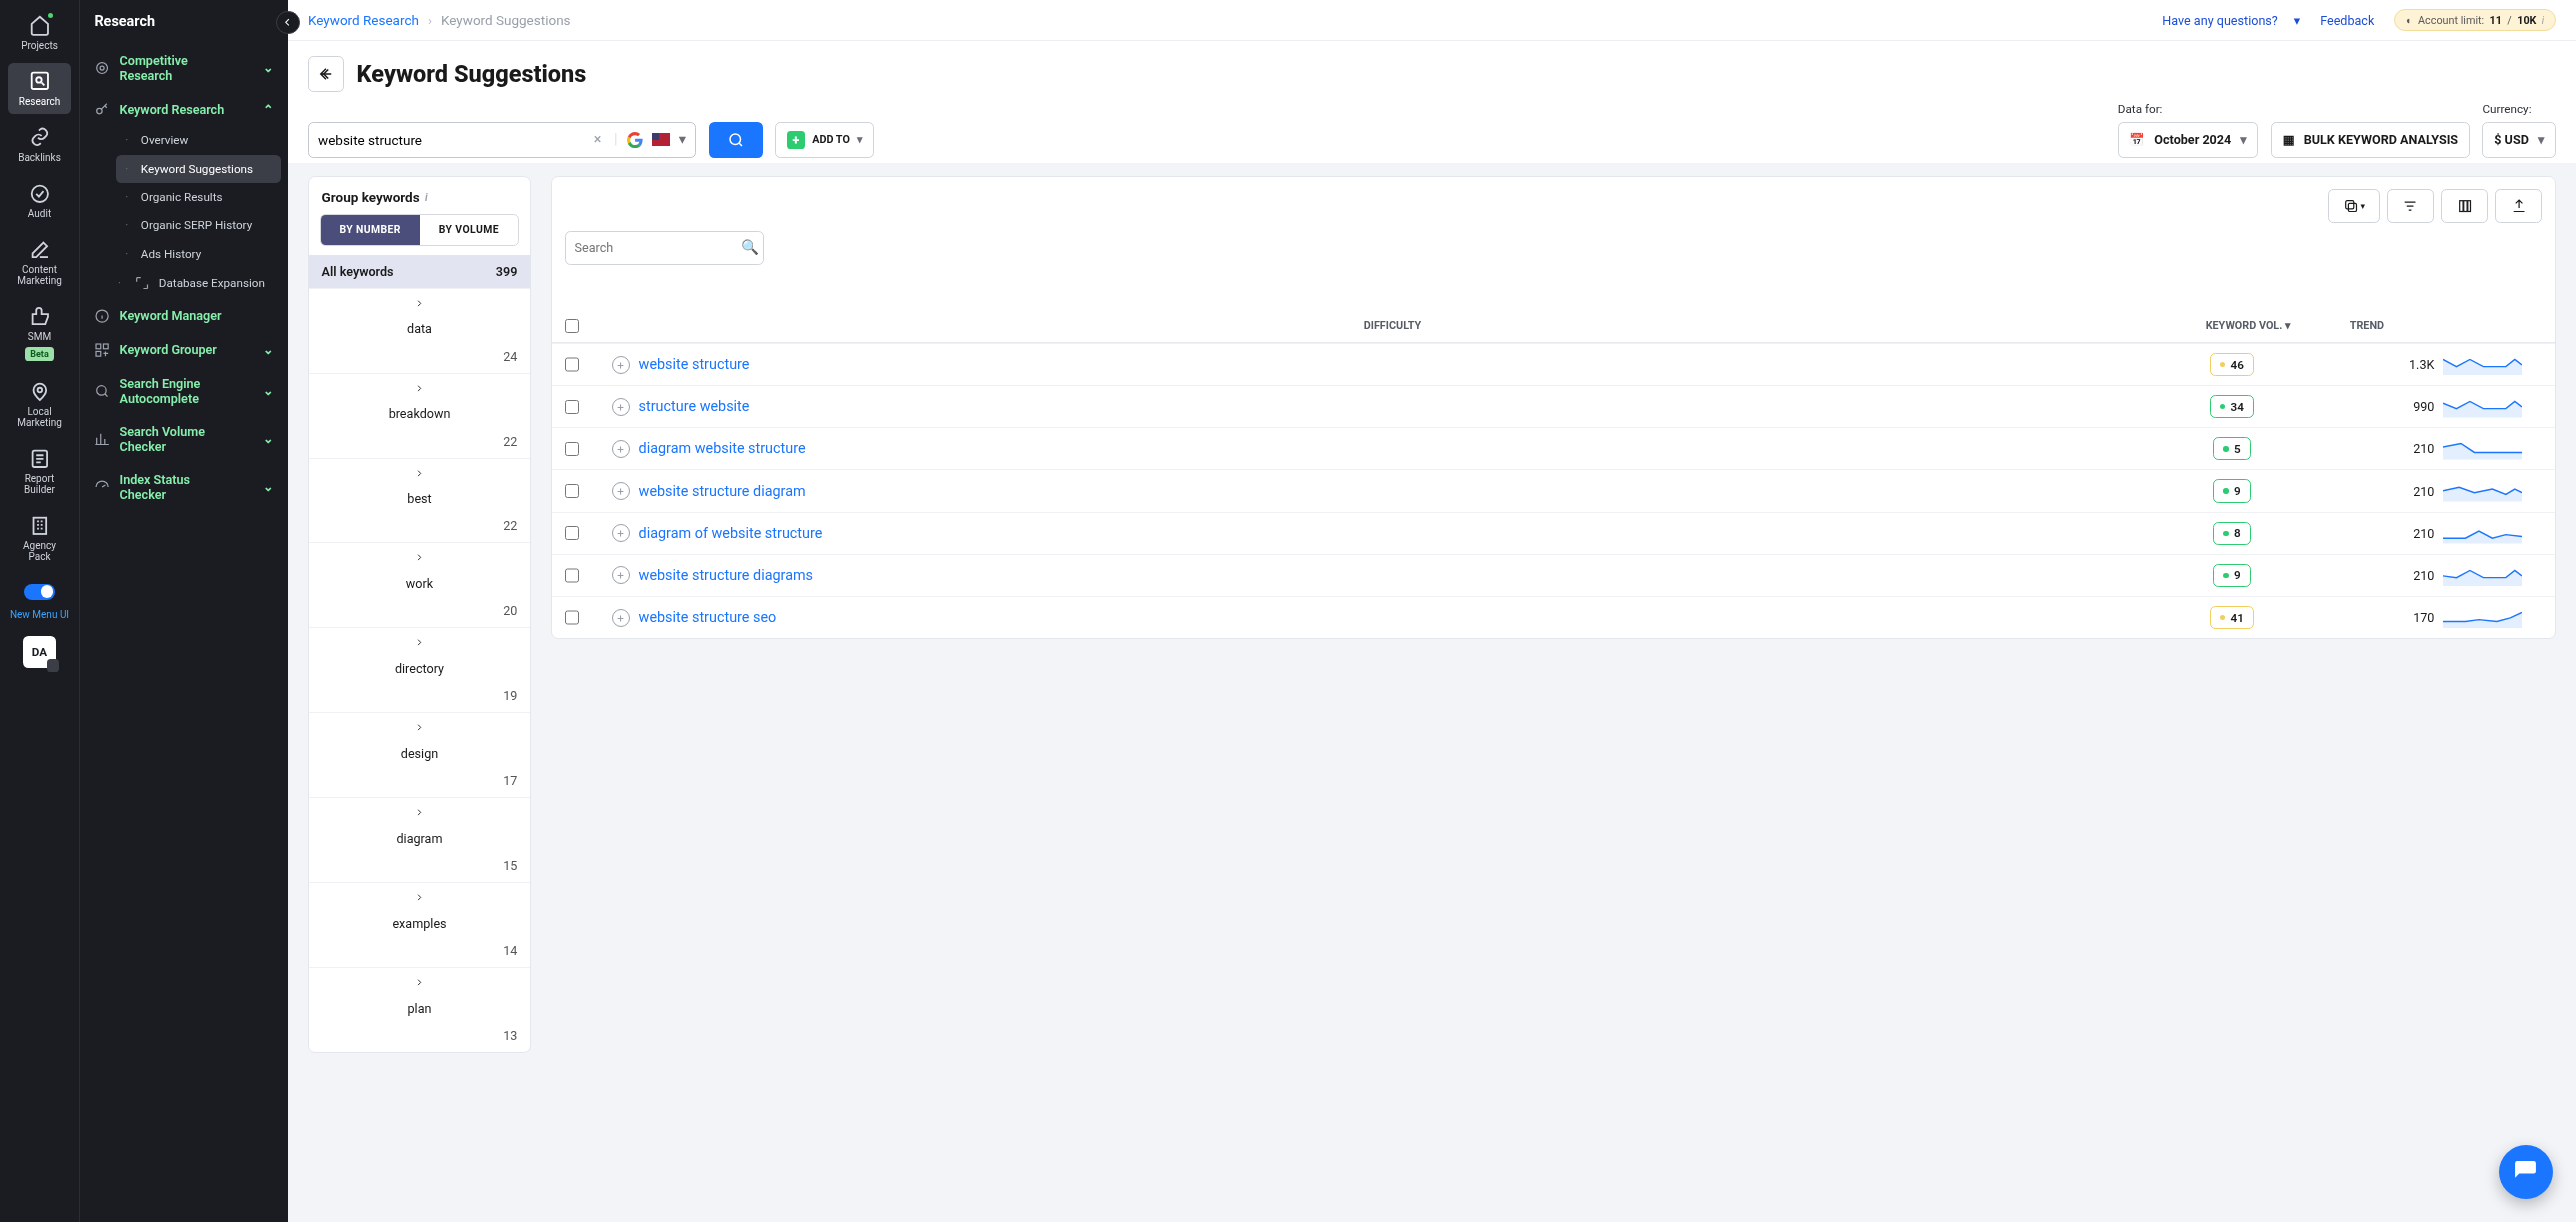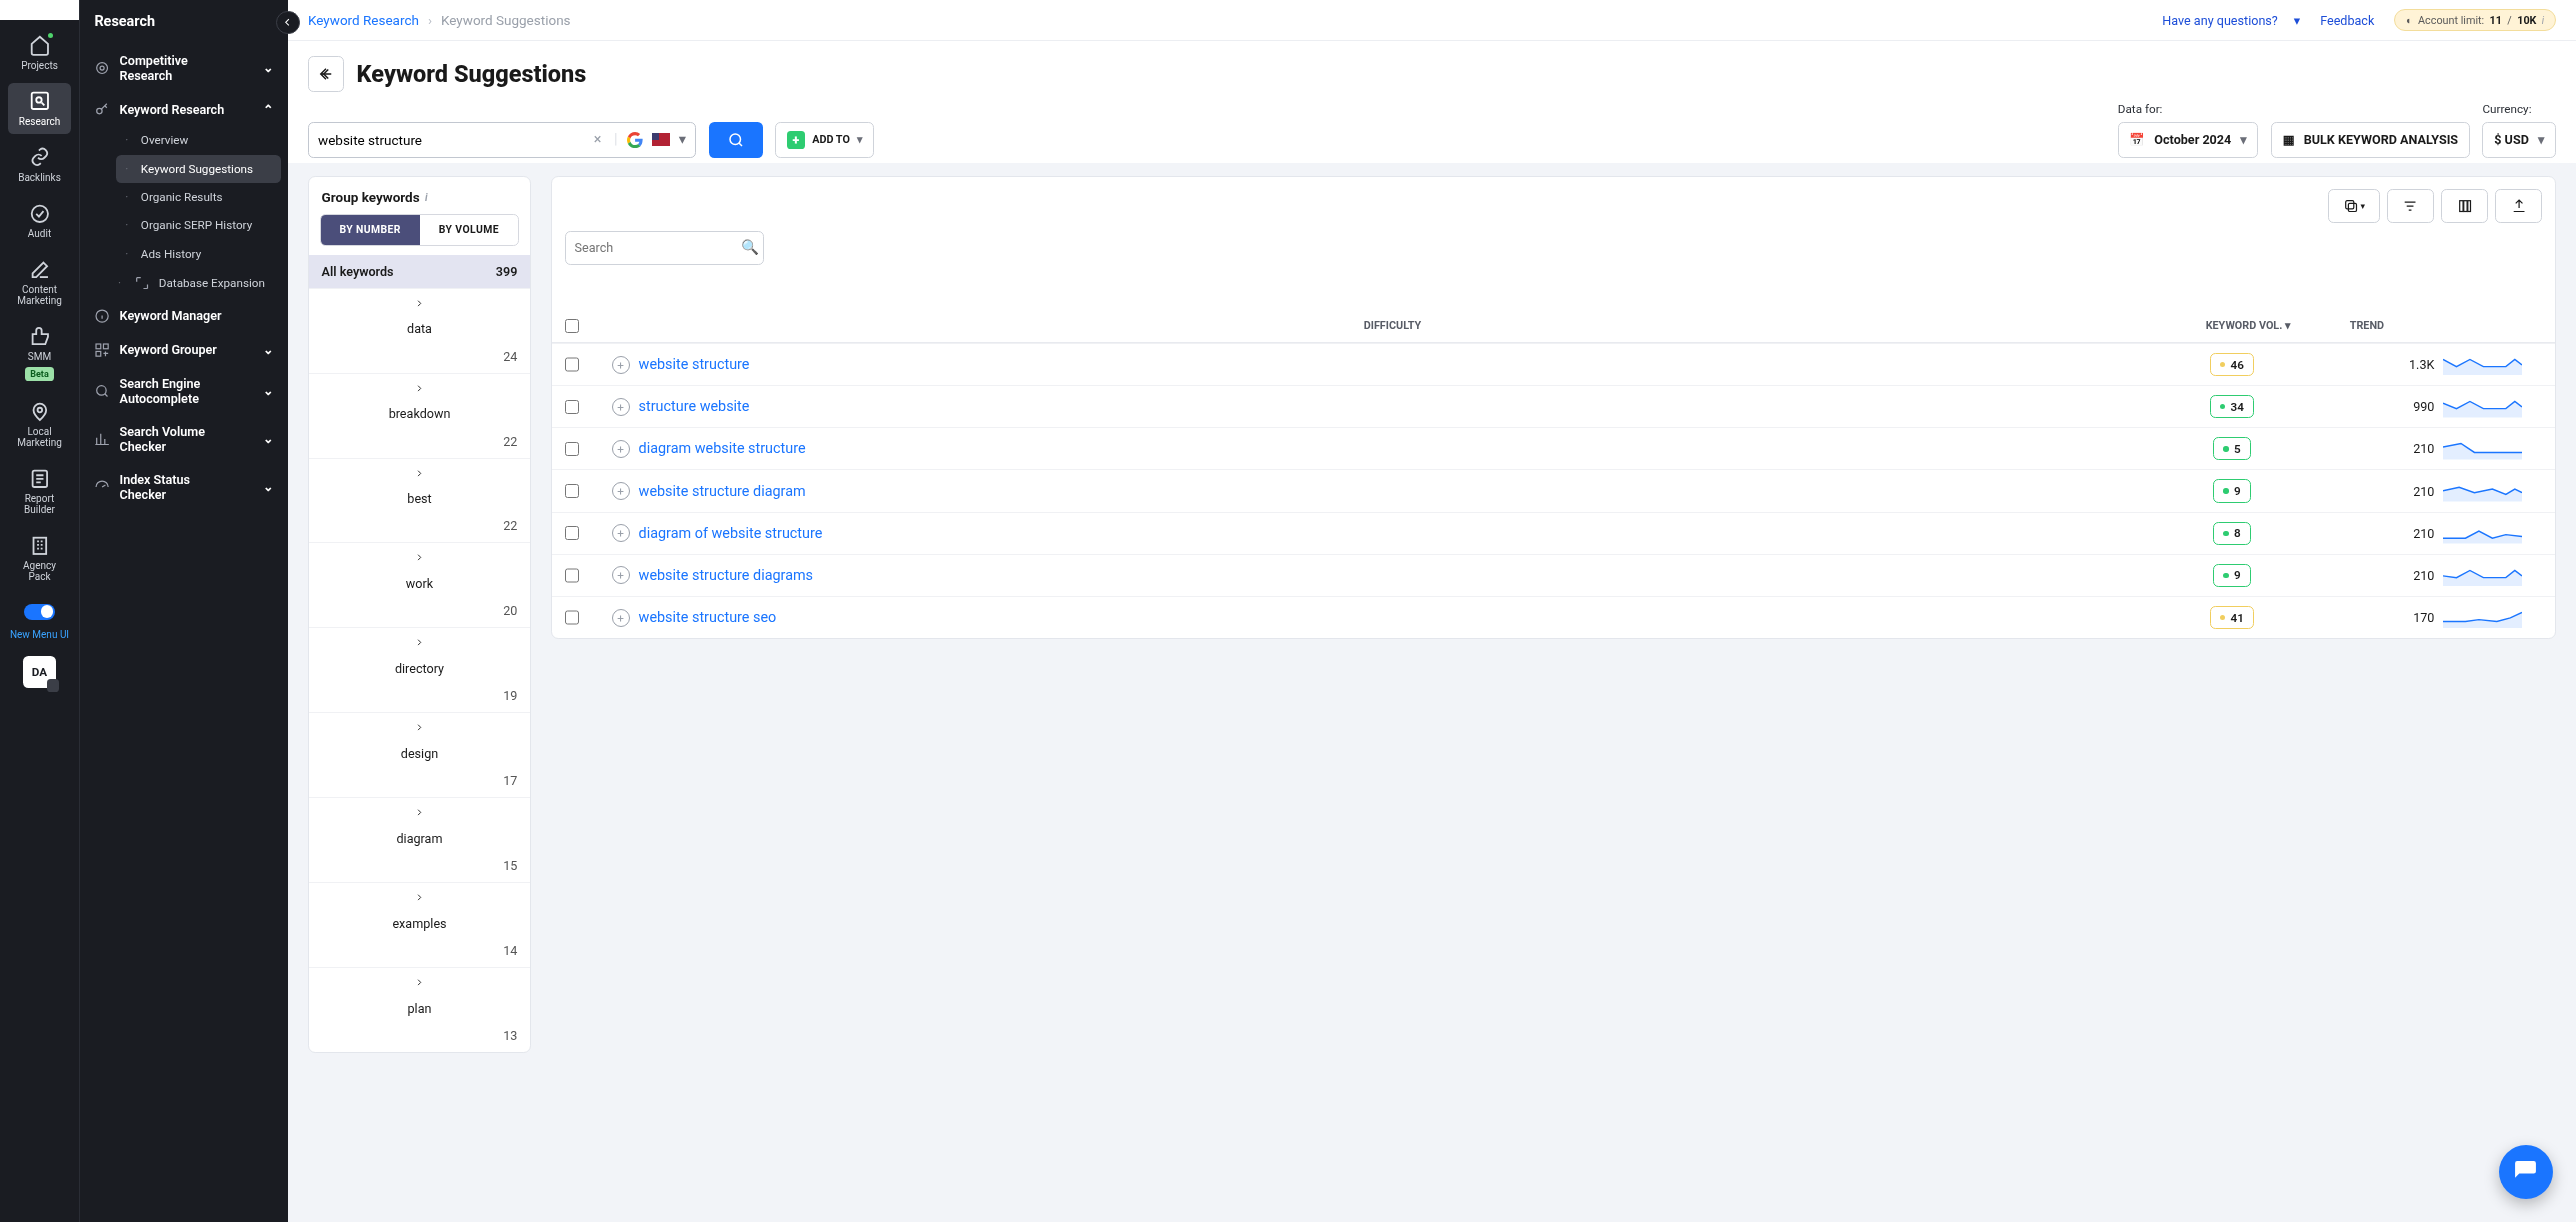--- a/index.html
+++ b/index.html
@@ -1,37 +1,37 @@
 <!DOCTYPE html>
 <html style="font-size:14.4px"><head>
 <meta charset="utf-8">
 <style>
 * { margin: 0; padding: 0; box-sizing: border-box; font-family: -apple-system, BlinkMacSystemFont, "Segoe UI", Roboto, Helvetica, Arial, sans-serif; }
 body { display: flex; height: 100vh; background: #fff; color: #1a1a1a; }
 
 
-.rail { width: 79px; background: #1a1c22; display: flex; flex-direction: column; align-items: center; padding-top: 7.2px; gap: 5.4px; margin-top: 20px; }
+.rail { width: 79px; background: #1a1c22; display: flex; flex-direction: column; align-items: center; padding-top: 7.2px; gap: 5.4px; }
 .rail-item { display:flex; flex-direction:column; align-items:center; gap:3.6px; color:#cfd3da; font-size:10px; padding:7.2px 3.6px; width: 63px; border-radius:5.4px; cursor:pointer; text-align:center; }
 .rail-item.active { background:#3b3e47; color:#fff; }
 .rail-icon { width:21.7px; height:21.7px; display:flex; align-items:center; justify-content:center; }
 .rail-icon svg { stroke:#cfd3da; fill:none; stroke-width:2; }
 .rail-item.active .rail-icon svg { stroke:#fff; }
 .beta-badge { background:#9ce0a8; color:#0b5c1e; font-size:9px; font-weight:700; padding:1.8px 5.4px; border-radius:3.6px; margin-top:1.8px; }
 .toggle { width:31px; height:16.2px; background:#1a75ff; border-radius:8.1px; position:relative; margin-top:9px; }
 .toggle:after{content:"";position:absolute;right:1.8px;top:1.8px;width:12.6px;height:12.6px;background:#fff;border-radius:50%;}
 .new-menu { color:#3aa3ff; font-size:10px; margin-top:3.6px; }
 .avatar { width:32.5px; height:32.5px; background:#fff; color:#1a1c22; border-radius:5.4px; display:flex;align-items:center;justify-content:center;font-weight:700;font-size:11.7px;margin-top:10.8px; position:relative;}
 .avatar:after{content:"";position:absolute;right:-3.6px;bottom:-3.6px;width:12.6px;height:12.6px;background:#3b3e47;border-radius:3.6px;}
 .rail-dot { width:5.4px; height:5.4px; background:#4fd36c; border-radius:50%; position:absolute; margin-left:21.7px; margin-top:-1.8px; }
 
 
 .sidebar { width: 209px; background:#1a1c22; color:#fff; display:flex; flex-direction:column; border-left:0.9px solid #2a2d35; }
 .sidebar-title { font-size:14.4px; font-weight:700; padding:12.6px 14.4px 9px; }
 .sb-section { padding:5.4px 7.2px; }
-.sb-head { display:flex; align-items:center; gap:9px; padding:9px 7.2px; color:#ffffff; font-size:12.6px; font-weight:600; cursor:pointer; border-radius:5.4px; }
+.sb-head { display:flex; align-items:center; gap:9px; padding:9px 7.2px; color:#86efac; font-size:12.6px; font-weight:600; cursor:pointer; border-radius:5.4px; }
 .sb-head .chev { margin-left:auto; }
 .sb-sub { padding-left:29px; }
 .sb-link { display:flex; align-items:center; padding:7.2px 9px; font-size:11.7px; color:#cfd3da; border-radius:5.4px; cursor:pointer; gap:9px; }
 .sb-link:before{content:"·"; color:#6b6e78; margin-right:3.6px; }
 .sb-link.active { background:#3b3e47; color:#fff; }
 .sb-icon { width:16.2px; height:16.2px; display:inline-flex; align-items:center; justify-content:center; }
 .sb-icon svg { stroke:#9ea2ae; fill:none; stroke-width:1.8; }
 .sb-back-circle { width:23.5px; height:23.5px; background:#1a1c22; border:0.9px solid #3b3e47; border-radius:50%; display:flex; align-items:center; justify-content:center; position:absolute; left:276px; top:10.8px; z-index:10; cursor:pointer; }
 .sb-back-circle svg{ stroke:#fff; fill:none; stroke-width:2;}
 

